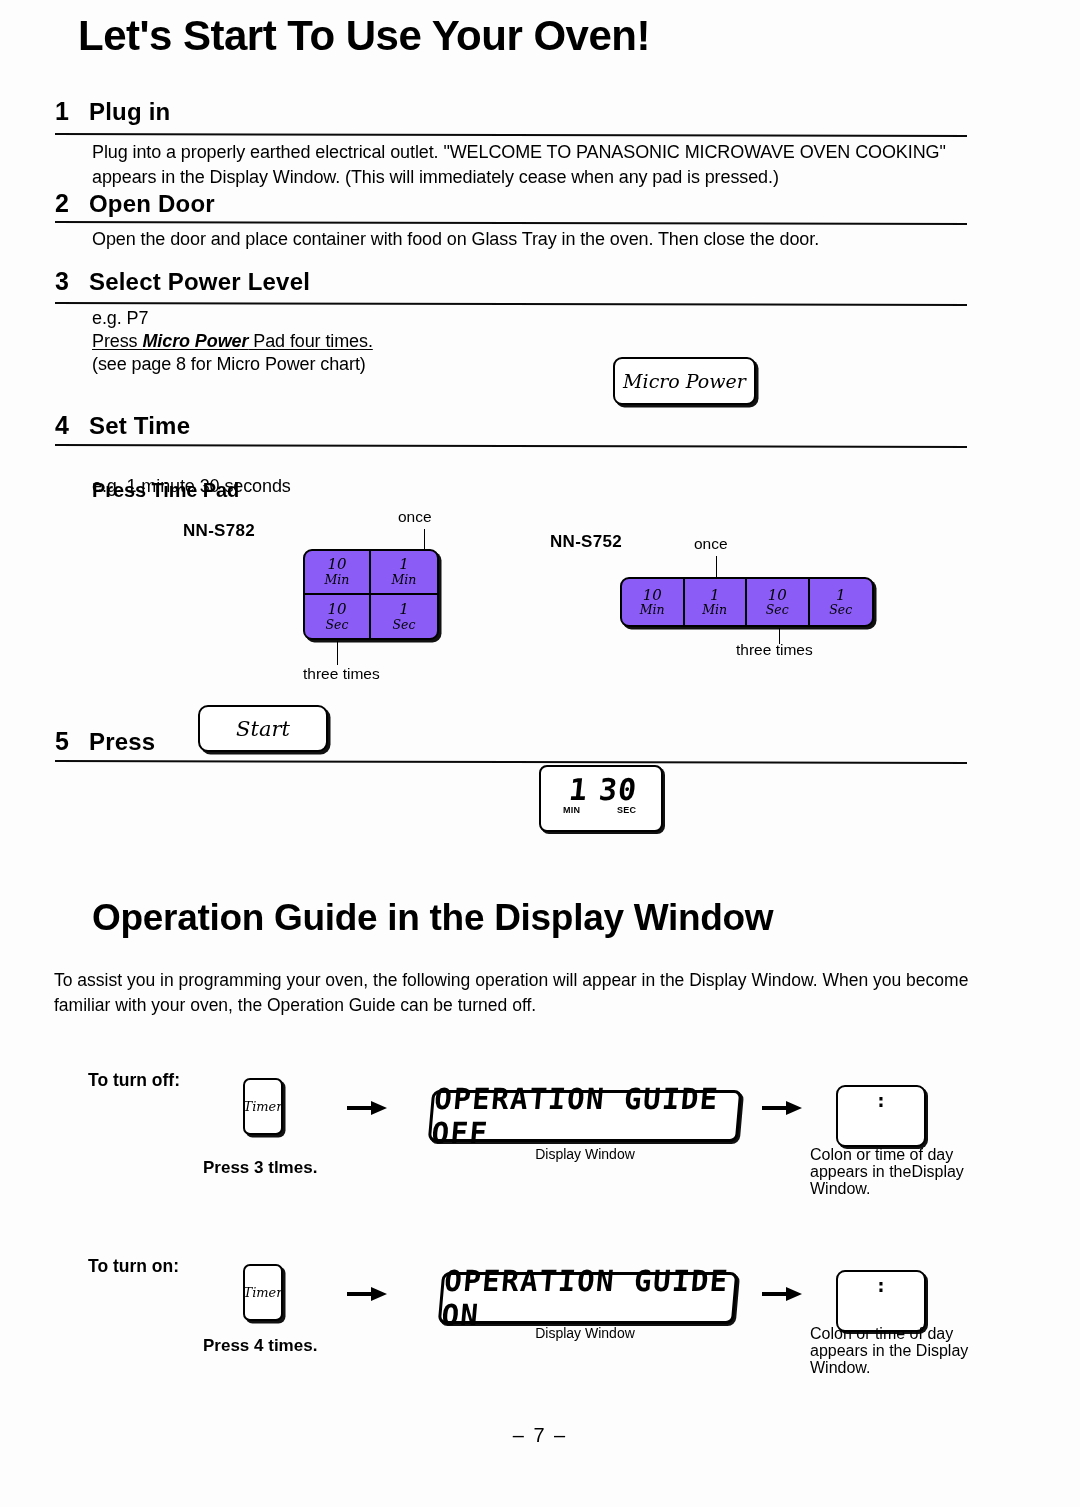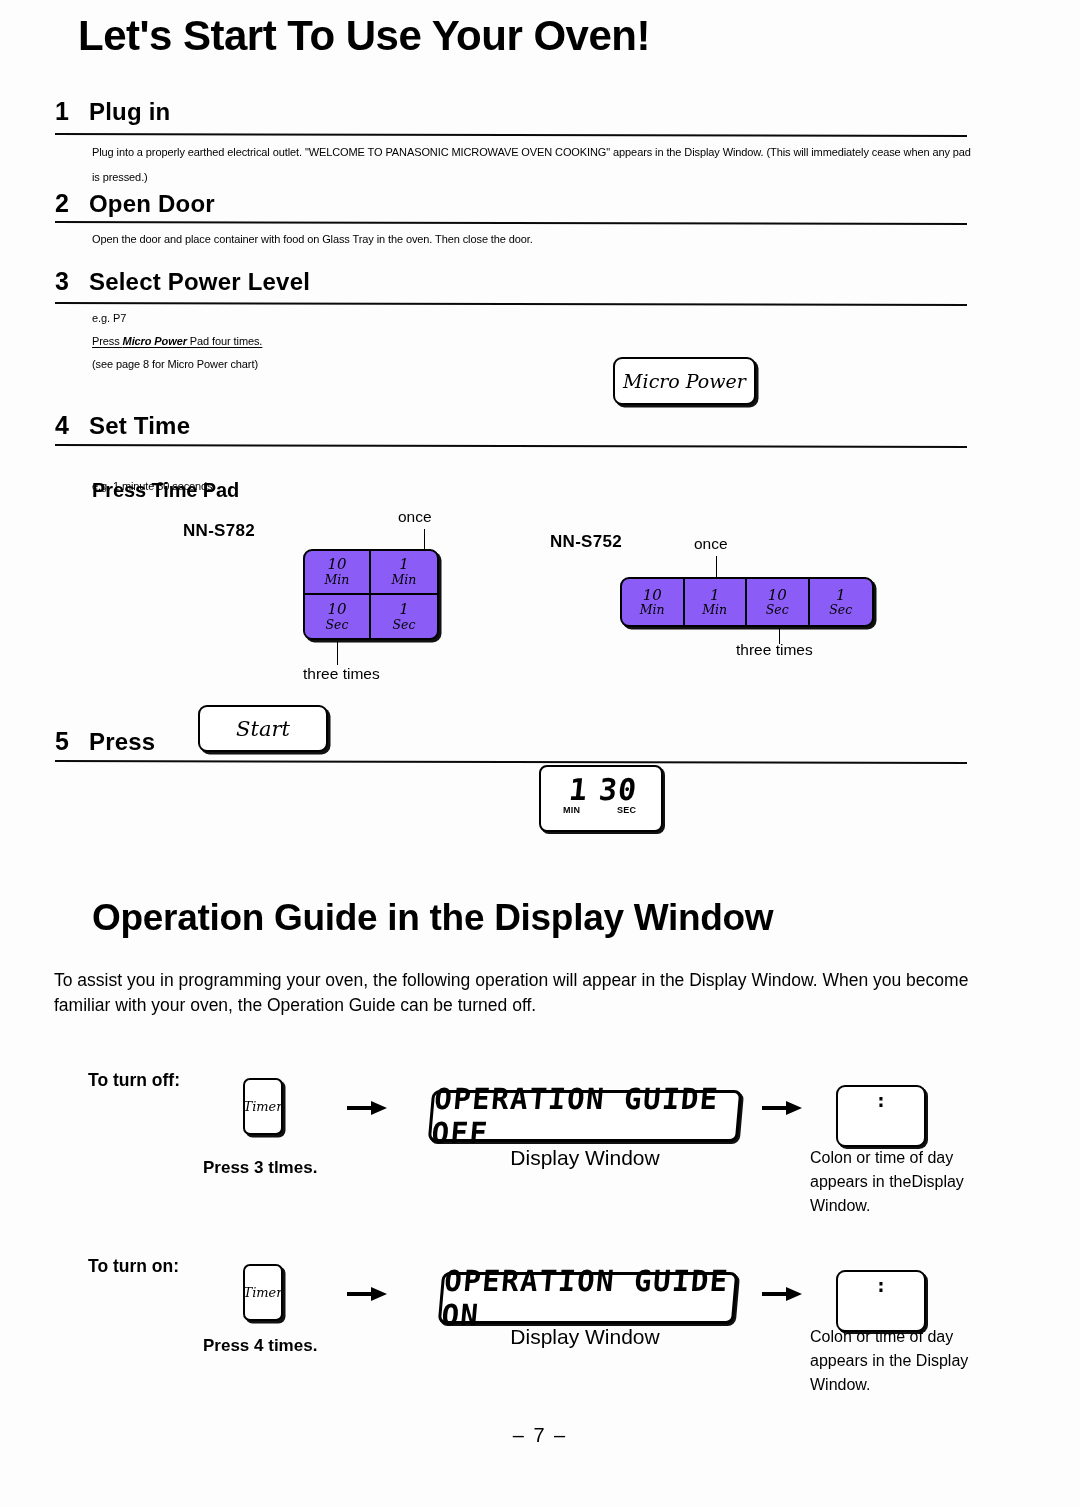--- a/index.html
+++ b/index.html
@@ -57,21 +57,21 @@
   .rule {
     position: absolute;
     left: 55px;
     height: 0;
     border-top: 2.4px solid #0a0a0a;
     transform-origin: left center;
   }
 
   .body-text {
     position: absolute;
-    font-size: 11px;
+    font-size: 18px;
     line-height: 25px;
     letter-spacing: -0.1px;
   }
 
   
   .pad {
     position: absolute;
     border: 2.5px solid #000;
     border-radius: 9px;
     background: #fff;
@@ -89,20 +89,21 @@
     width: 143px;
     height: 48px;
     font-size: 19px;
   }
   .pad.start-btn {
     left: 198px;
     top: 705px;
     width: 130px;
     height: 47px;
     font-size: 21px;
+    border-radius: 10px;
   }
   .pad.timer-btn {
     width: 40px;
     height: 57px;
     border-radius: 7px;
     font-size: 13px;
     box-shadow: 2.5px 2.5px 0 #111;
   }
 
   
@@ -272,27 +273,27 @@
     font-size: 17.5px;
     font-weight: bold;
   }
   .press-label {
     position: absolute;
     font-size: 17px;
     font-weight: bold;
   }
   .dw-caption {
     position: absolute;
-    font-size: 21px;
+    font-size: 14px;
     text-align: center;
   }
   .note {
     position: absolute;
     font-size: 16px;
-    line-height: 24px;
+    line-height: 17px;
     width: 160px;
   }
 
   .page-num {
     position: absolute;
     left: 0; right: 0;
     top: 1424px;
     text-align: center;
     font-size: 20px;
     letter-spacing: 2px;

